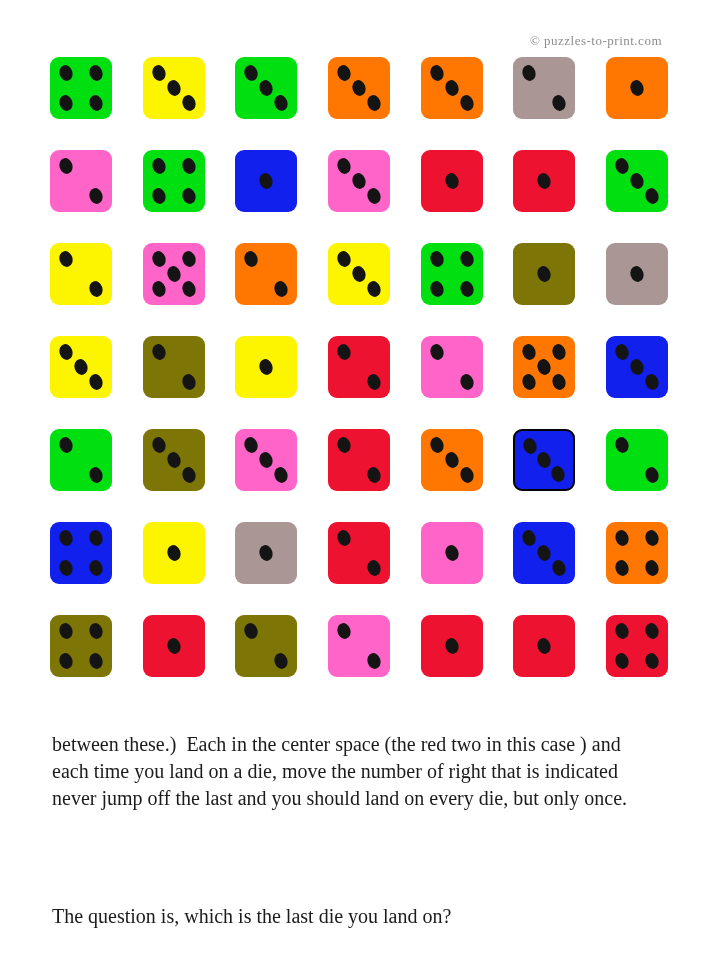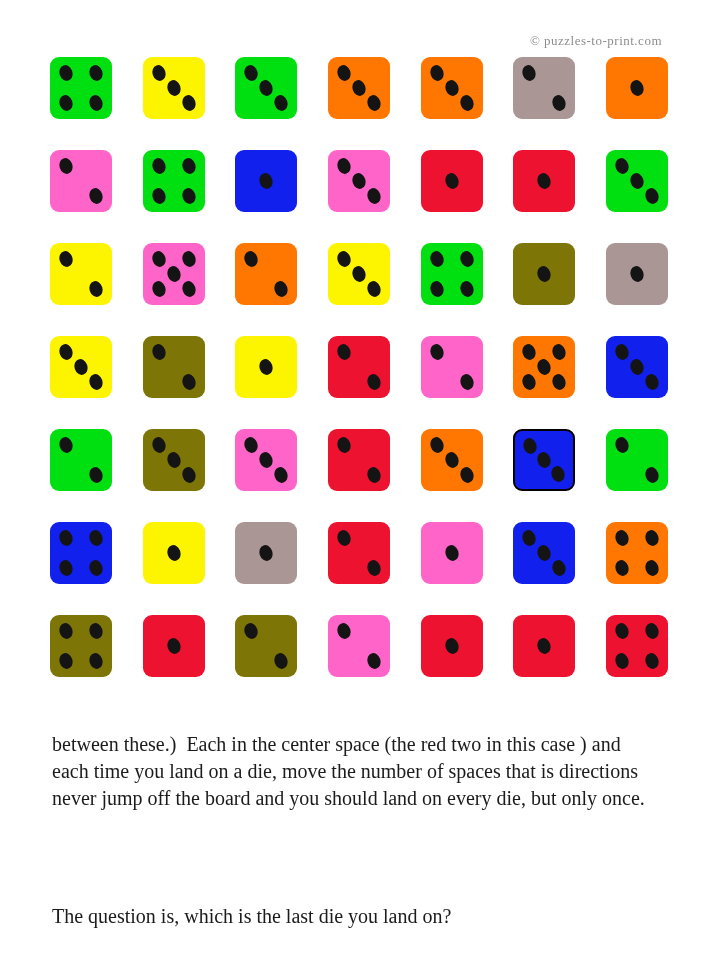--- a/index.html
+++ b/index.html
@@ -276,17 +276,17 @@
     <div class="die" style="background: rgb(237, 18, 48);">
       <span class="pip" style="left: 26%; top: 26%; background: rgb(20, 20, 20);"></span>
       <span class="pip" style="left: 74%; top: 26%; background: rgb(20, 20, 20);"></span>
       <span class="pip" style="left: 26%; top: 74%; background: rgb(20, 20, 20);"></span>
       <span class="pip" style="left: 74%; top: 74%; background: rgb(20, 20, 20);"></span>
     </div>
   </div>
 
 <div class="instructions">
     <div>between these.)  Each in the center space (the red two in this case ) and</div>
-    <div>each time you land on a die, move the number of spaces that is directions</div>
-    <div>never jump off the board and you should land on every die, but only once.</div>
+    <div>each time you land on a die, move the number of right that is indicated</div>
+    <div>never jump off the last and you should land on every die, but only once.</div>
   </div>
 
 <div class="question">The question is, which is the last die you land on?</div>
 
 </body></html>

